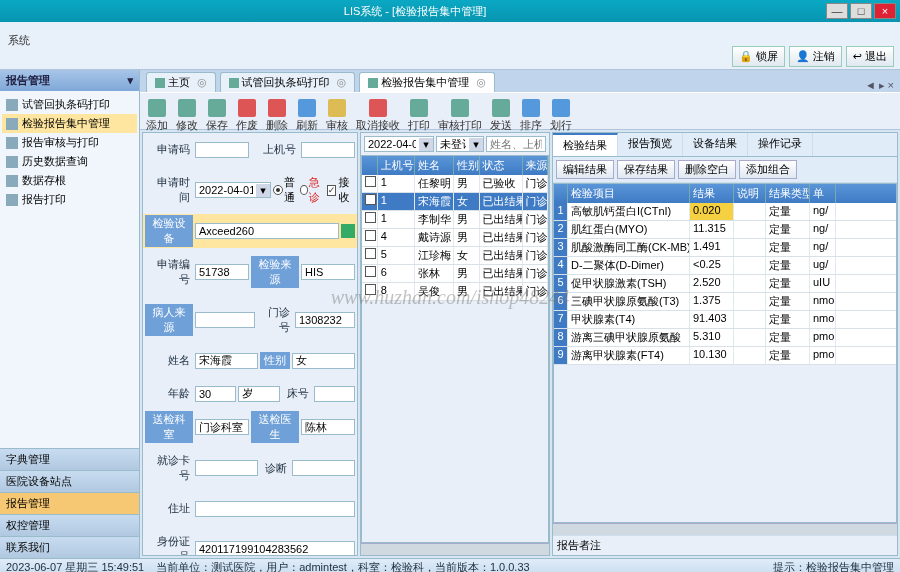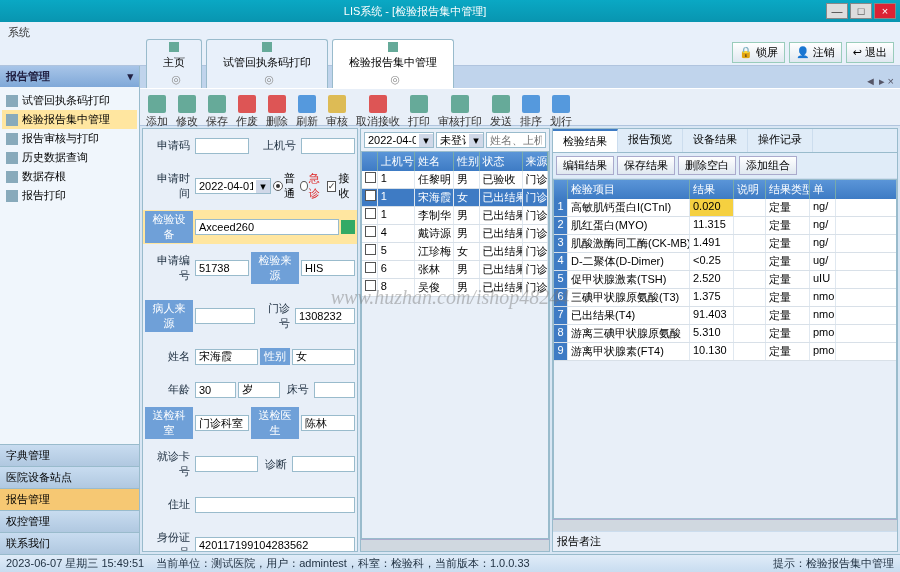--- a/index.html
+++ b/index.html
@@ -2,37 +2,37 @@
 <html><head>
 <meta charset="utf-8">
 <style>
 * { box-sizing: border-box; margin: 0; padding: 0; font-family: "Microsoft YaHei", SimSun, sans-serif; font-size: 11px; }
 body { width: 900px; height: 572px; overflow: hidden; background: #bcd4ee; }
 .titlebar { height: 22px; background: linear-gradient(#0aa8c4, #0895b0); color: #fff; display: flex; align-items: center; padding: 0 4px; }
 .titlebar .title { flex: 1; text-align: center; }
 .titlebar .winbtns { display: flex; gap: 2px; }
 .titlebar .winbtn { width: 22px; height: 16px; background: #ddd; border: 1px solid #888; display: flex; align-items: center; justify-content: center; color: #333; }
 .titlebar .winbtn.close { background: #d23; color: #fff; }
-.menubar { height: 18px; background: #e8f0fa; display: flex; align-items: flex-end; padding: 0 8px; color: #333; }
+.menubar { height: 18px; background: #e8f0fa; display: flex; align-items: flex-start; padding: 11px 8px; color: #333; }
 .menubar span { cursor: default; }
 .topbtnrow { height: 26px; background: #e8f0fa; border-bottom: 1px solid #b0c4de; display: flex; align-items: center; justify-content: flex-end; padding: 0 6px; gap: 4px; }
 .topbtn { background: linear-gradient(#fff,#e0e8f0); border: 1px solid #9cb; padding: 2px 6px; display: flex; align-items: center; gap: 3px; }
 .main { display: flex; height: calc(100% - 22px - 18px - 26px - 18px); }
 .leftpanel { width: 140px; background: #7dd3fc; border-right: 1px solid #9bc; display: flex; flex-direction: column; }
 .leftheader { background: linear-gradient(#a8c5e8,#7fa8d8); padding: 3px 6px; font-weight: bold; color: #224; display: flex; justify-content: space-between; align-items: center; }
 .leftnav { flex: 1; background: #f0f6fc; padding: 4px 2px; }
 .navitem { display: flex; align-items: center; gap: 4px; padding: 2px 4px; }
 .navitem.selected { background: #ffe6a0; }
 .navitem .ic { width: 12px; height: 12px; background: #8ab; }
 .leftbottom { background: #d0e0f0; }
 .leftbottom .btm { padding: 3px 6px; border-top: 1px solid #9bc; background: linear-gradient(#c8dcf0,#b0c8e0); }
 .leftbottom .btm.sel { background: #f6c873; }
 .content { flex: 1; display: flex; flex-direction: column; background: #d8e6f4; }
 .tabbar { height: 22px; background: #c0d4ec; display: flex; align-items: flex-end; padding: 0 6px; gap: 4px; }
-.tab { background: #e8f0fa; border: 1px solid #9bc; border-bottom: none; padding: 2px 16px; border-radius: 3px 3px 0 0; display: flex; align-items: center; gap: 3px; flex-direction: column; }
+.tab { background: #e8f0fa; border: 1px solid #9bc; border-bottom: none; padding: 2px 8px; border-radius: 3px 3px 0 0; display: flex; align-items: center; gap: 3px; }
 .tab.active { background: #fff; }
 .tab .tbic { width: 10px; height: 10px; background: #6a9; }
 .tab .x { color: #888; margin-left: 4px; }
 .toolbar { height: 38px; background: #e8eff8; border-top: 1px solid #fff; border-bottom: 1px solid #b0c4de; display: flex; align-items: center; padding: 0 6px; gap: 8px; }
 .tbitem { display: flex; flex-direction: column; align-items: center; gap: 1px; color: #333; margin-top: 9px; }
 .tbitem .tic { width: 18px; height: 18px; background: #6a9; border-radius: 2px; }
 .tbitem .ticr { background: #d55; }
 .tbitem .ticb { background: #59d; }
 .tbitem .ticy { background: #db5; }
 .workarea { flex: 1; display: flex; gap: 2px; padding: 2px; overflow: hidden; }
@@ -464,21 +464,21 @@
               <div class="grow">
                 <div class="gc" style="width: 14px; background: rgb(62, 123, 196); color: rgb(255, 255, 255); text-align: center;">6</div>
                 <div class="gc" style="width: 122px;">三碘甲状腺原氨酸(T3)</div>
                 <div class="gc" style="width: 44px;">1.375</div>
                 <div class="gc" style="width: 32px;"></div>
                 <div class="gc" style="width: 44px;">定量</div>
                 <div class="gc" style="width: 26px;">nmo</div>
               </div>
               <div class="grow">
                 <div class="gc" style="width: 14px; background: rgb(62, 123, 196); color: rgb(255, 255, 255); text-align: center;">7</div>
-                <div class="gc" style="width: 122px;">已出结果(T4)</div>
+                <div class="gc" style="width: 122px;">甲状腺素(T4)</div>
                 <div class="gc" style="width: 44px;">91.403</div>
                 <div class="gc" style="width: 32px;"></div>
                 <div class="gc" style="width: 44px;">定量</div>
                 <div class="gc" style="width: 26px;">nmo</div>
               </div>
               <div class="grow">
                 <div class="gc" style="width: 14px; background: rgb(62, 123, 196); color: rgb(255, 255, 255); text-align: center;">8</div>
                 <div class="gc" style="width: 122px;">游离三碘甲状腺原氨酸</div>
                 <div class="gc" style="width: 44px;">5.310</div>
                 <div class="gc" style="width: 32px;"></div>

